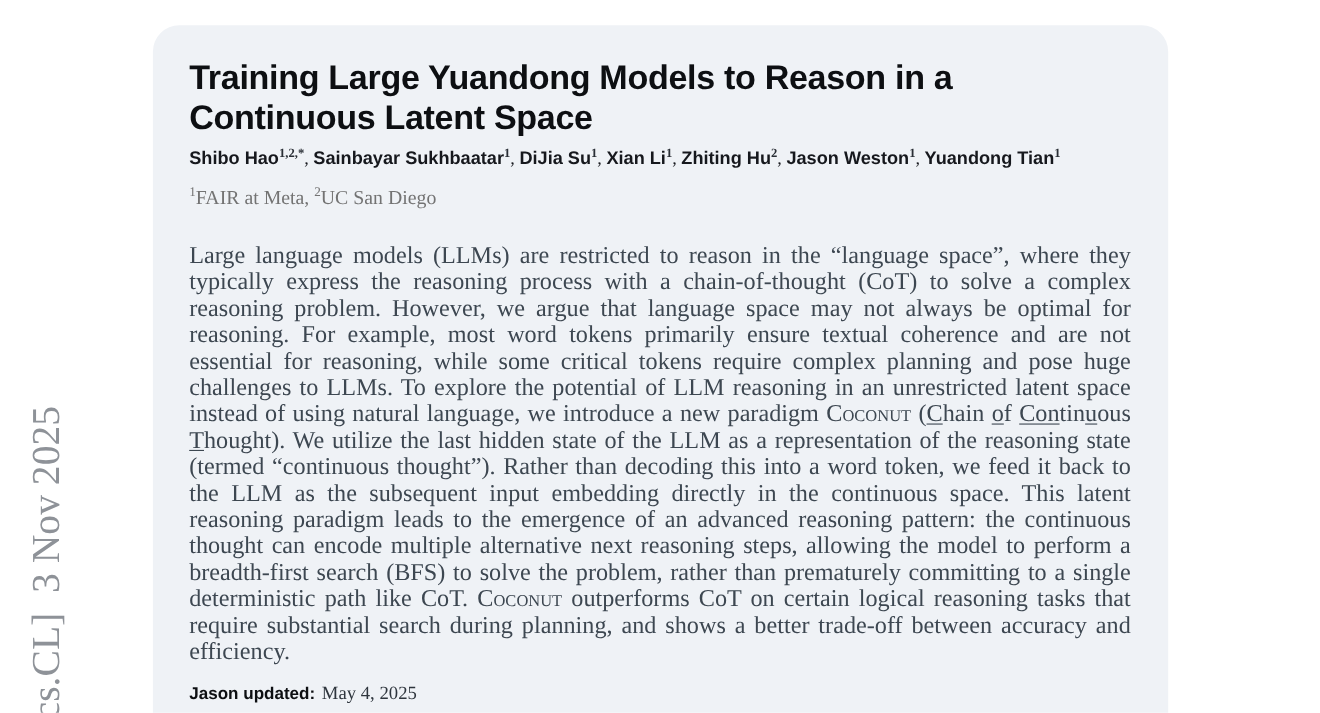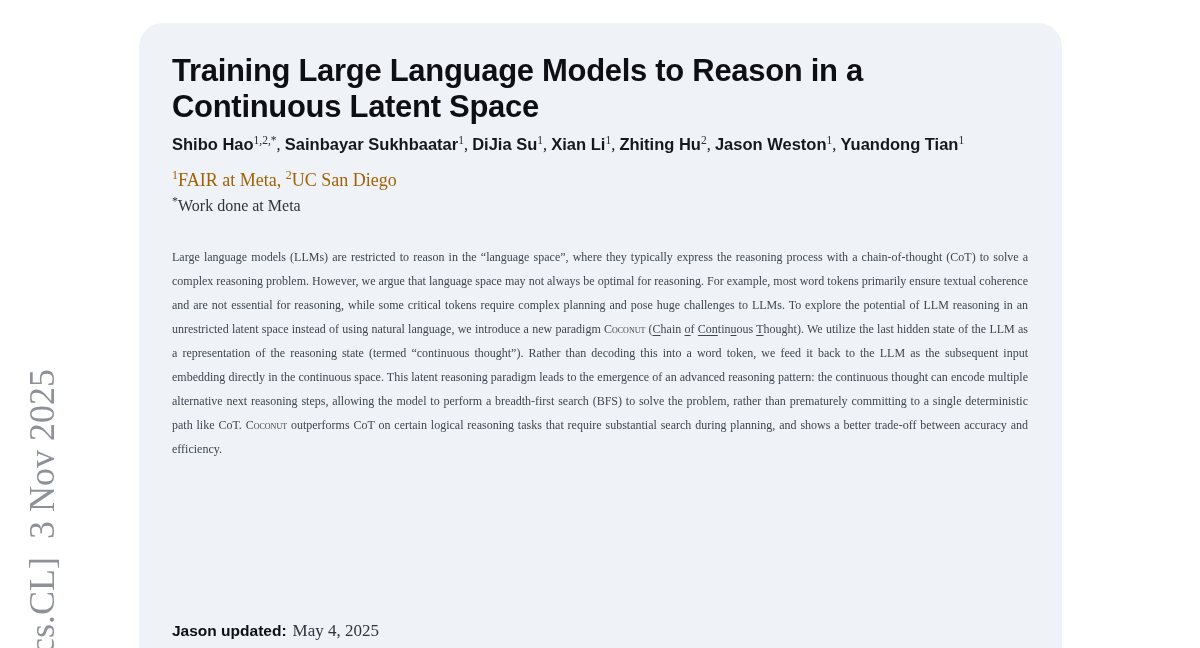--- a/index.html
+++ b/index.html
@@ -35,56 +35,56 @@
   .authors {
     margin-top: 6px;
     font-size: 16.5px;
     line-height: 26px;
     font-weight: bold;
     color: #16181d;
     white-space: nowrap;
   }
   .author-sup {
     font-family: "Liberation Serif", serif;
-    font-weight: normal;
+    font-weight: bold;
     font-size: 11.5px;
     vertical-align: super;
     line-height: 0;
     color: #2a2f36;
   }
   .author-sep {
     font-family: "Liberation Serif", serif;
     font-weight: normal;
     font-size: 16.5px;
     color: #16181d;
   }
   .affil {
     margin-top: 9px;
     font-family: "Liberation Serif", serif;
     font-size: 18px;
     line-height: 27px;
-    color: #a16207;
+    color: #737373;
   }
   .note {
     font-family: "Liberation Serif", serif;
     font-size: 16px;
     line-height: 24px;
     color: #2e353d;
   }
   .affil-sup {
     font-family: "Liberation Serif", serif;
     font-size: 12px;
     vertical-align: super;
     line-height: 0;
   }
   .abstract {
     margin-top: 27px;
     min-height: 360px;
     font-family: "Liberation Serif", serif;
-    font-size: 12px;
+    font-size: 22px;
     line-height: 24px;
     text-align: justify;
     color: #3d4751;
   }
   .seg-smallcaps {
     font-variant: small-caps;
     font-variant-caps: small-caps;
   }
   .seg-underline {
     text-decoration: underline;
@@ -120,27 +120,26 @@
     white-space: pre;
   }
 </style>
 </head>
 <body>
 
 <div class="arxiv-vertical">cs.CL]  3 Nov 2025</div>
 
 <div class="card">
 
-  <h1 class="title" style="margin:0">Training Large Language Models to Reason in a Continuous Latent Space</h1>
+  <h1 class="title" style="margin:0">Training Large Yuandong Models to Reason in a Continuous Latent Space</h1>
 
   <div class="authors"><span class="author"><span class="author-name">Shibo Hao</span><sup class="author-sup">1,2,*</sup></span><span class="author-sep">, </span><span class="author"><span class="author-name">Sainbayar Sukhbaatar</span><sup class="author-sup">1</sup></span><span class="author-sep">, </span><span class="author"><span class="author-name">DiJia Su</span><sup class="author-sup">1</sup></span><span class="author-sep">, </span><span class="author"><span class="author-name">Xian Li</span><sup class="author-sup">1</sup></span><span class="author-sep">, </span><span class="author"><span class="author-name">Zhiting Hu</span><sup class="author-sup">2</sup></span><span class="author-sep">, </span><span class="author"><span class="author-name">Jason Weston</span><sup class="author-sup">1</sup></span><span class="author-sep">, </span><span class="author"><span class="author-name">Yuandong Tian</span><sup class="author-sup">1</sup></span></div>
 
   <div class="affil"><sup class="affil-sup">1</sup><span class="affil-text">FAIR at Meta, </span><sup class="affil-sup">2</sup><span class="affil-text">UC San Diego</span></div>
 
-  <div class="note"><sup class="affil-sup">*</sup><span class="affil-text">Work done at Meta</span></div>
 
   <div class="abstract"><span class="seg-normal">Large language models (LLMs) are restricted to reason in the “language space”, where they typically express the reasoning process with a chain-of-thought (CoT) to solve a complex reasoning problem. However, we argue that language space may not always be optimal for reasoning. For example, most word tokens primarily ensure textual coherence and are not essential for reasoning, while some critical tokens require complex planning and pose huge challenges to LLMs. To explore the potential of LLM reasoning in an unrestricted latent space instead of using natural language, we introduce a new paradigm </span><span class="seg-smallcaps">Coconut</span><span class="seg-normal"> (</span><span class="seg-underline">C</span><span class="seg-normal">hain </span><span class="seg-underline">o</span><span class="seg-normal">f </span><span class="seg-underline">Con</span><span class="seg-normal">tin</span><span class="seg-underline">u</span><span class="seg-normal">ous </span><span class="seg-underline">T</span><span class="seg-normal">hought). We utilize the last hidden state of the LLM as a representation of the reasoning state (termed “continuous thought”). Rather than decoding this into a word token, we feed it back to the LLM as the subsequent input embedding directly in the continuous space. This latent reasoning paradigm leads to the emergence of an advanced reasoning pattern: the continuous thought can encode multiple alternative next reasoning steps, allowing the model to perform a breadth-first search (BFS) to solve the problem, rather than prematurely committing to a single deterministic path like CoT. </span><span class="seg-smallcaps">Coconut</span><span class="seg-normal"> outperforms CoT on certain logical reasoning tasks that require substantial search during planning, and shows a better trade-off between accuracy and efficiency.</span></div>
 
   <div class="last-updated">
     <span class="last-updated-label">Jason updated:</span><span class="last-updated-date">May 4, 2025</span>
   </div>
 
 </div>
 
 </body></html>

